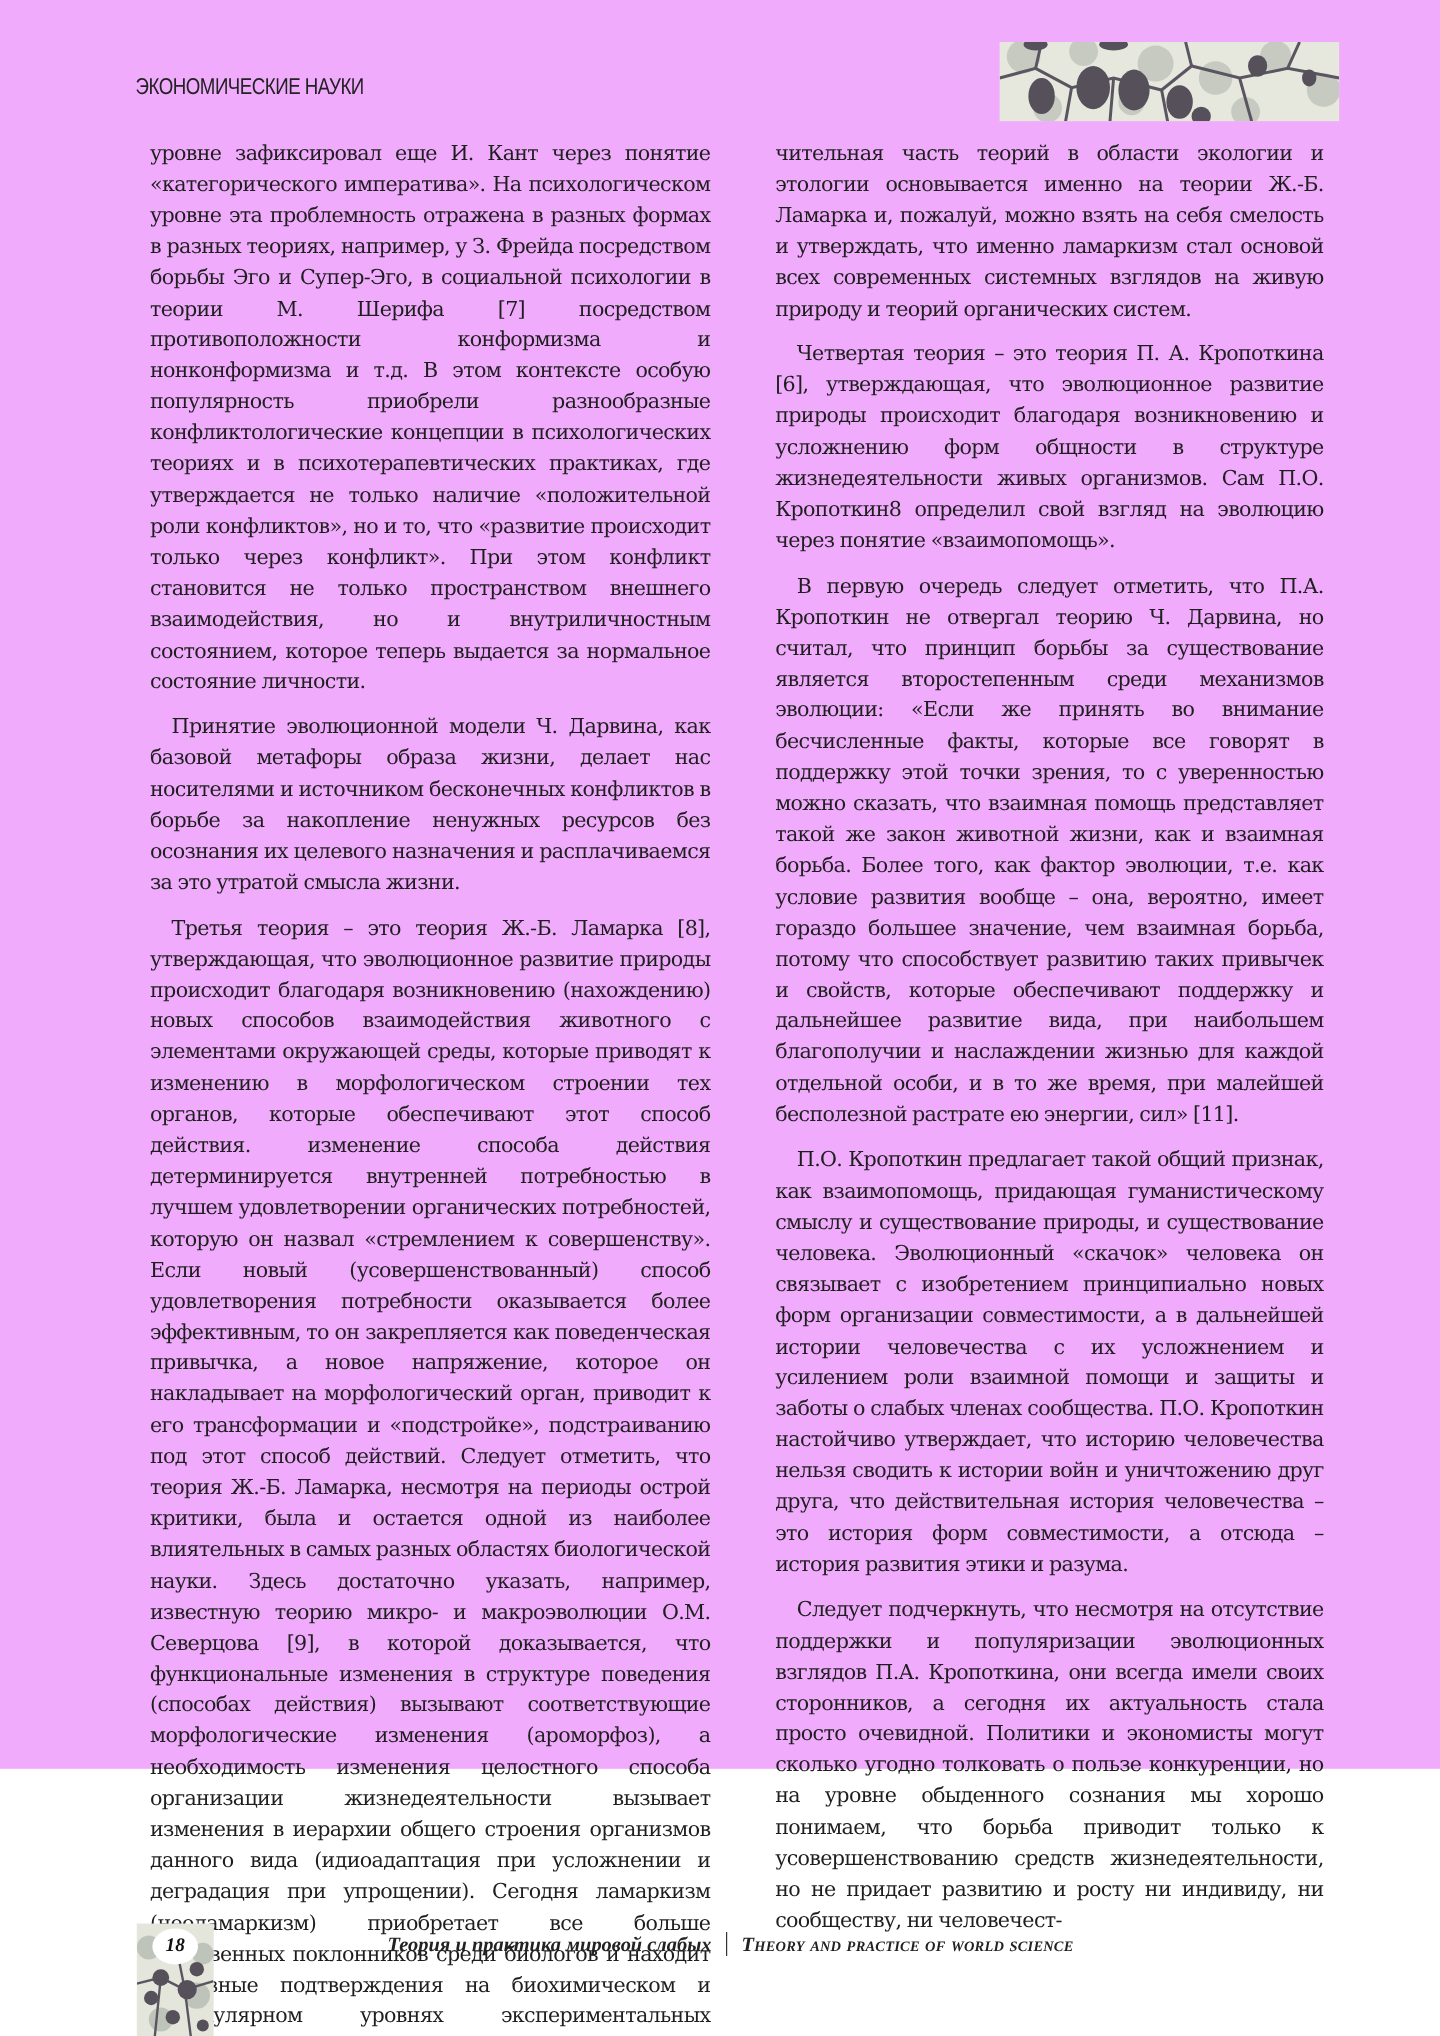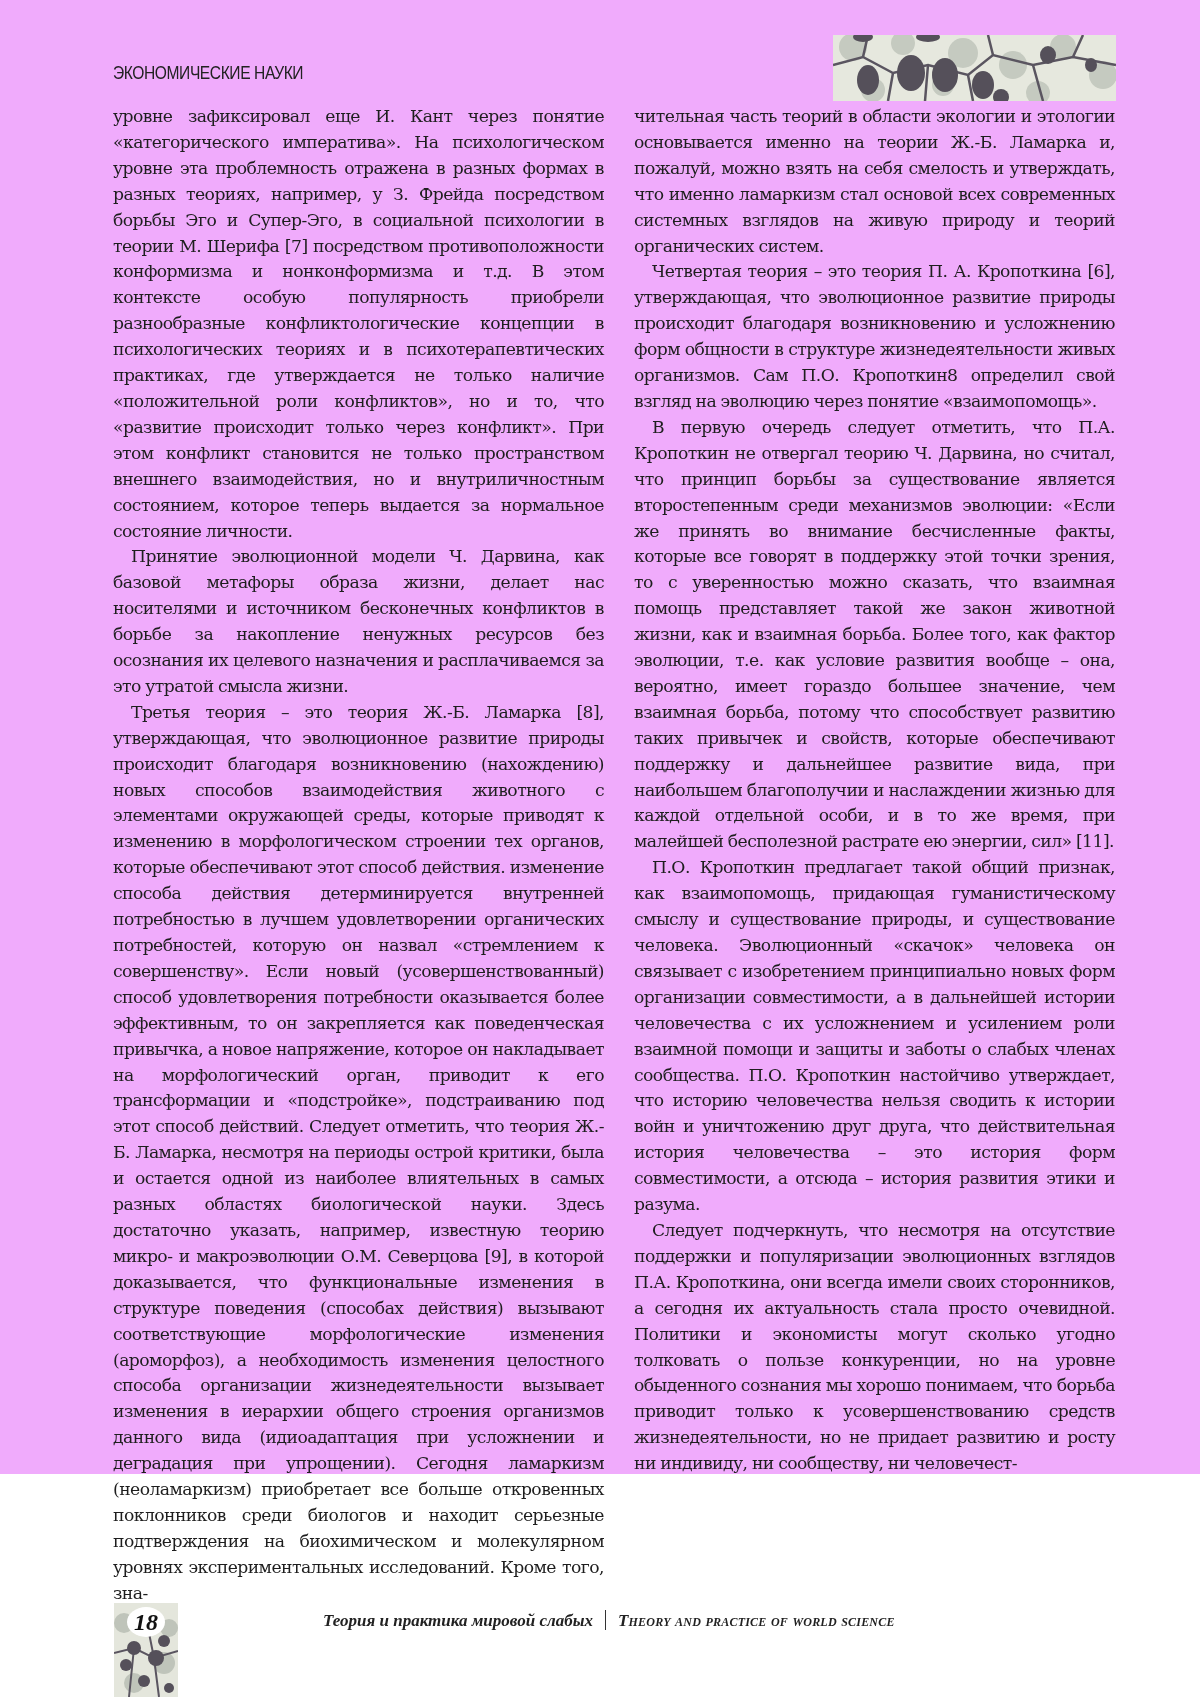--- a/index.html
+++ b/index.html
@@ -17,32 +17,32 @@
     background: #e4e6dc;
   }
   .pattern svg { display: block; }
   .header-pattern { left: 833px; top: 35px; width: 283px; height: 66px; }
   .footer-pattern { left: 114px; top: 1603px; width: 64px; height: 94px; }
 
   .page-number {
     position: absolute; left: 127px; top: 1607px; width: 38px; height: 30px;
     border-radius: 50%; background: #fff;
     font-family: "Liberation Serif", serif; font-style: italic; font-weight: bold;
-    font-size: 24px; color: #111; text-align: center; line-height: 30px;
+    font-size: 16px; color: #111; text-align: center; line-height: 30px;
   }
 
   .column {
     position: absolute; top: 104px;
     font-family: "DejaVu Serif", serif; font-size: 17.2px; line-height: 25.9px;
     color: #1e1e1e; text-align: justify; hyphens: manual;
     letter-spacing: -0.55px; word-spacing: -0.5px;
   }
   .col-left { left: 113px; width: 491px; }
   .col-right { left: 634px; width: 481px; }
-  .column p { margin: 0; }
+  .column p { margin: 12px; }
   .column p.indent { text-indent: 18px; }
 
   .footer-title {
     position: absolute; top: 1610px; left: 323px;
     font-family: "Liberation Serif", serif; font-size: 17px; color: #222;
     white-space: nowrap;
   }
   .footer-title .ru { font-style: italic; font-weight: bold; }
   .footer-title .sep { display: inline-block; width: 1px; height: 20px; background: #333; margin: 0 12px; vertical-align: -4px; }
   .footer-title .en { font-style: italic; font-weight: bold; font-variant: small-caps; letter-spacing: 0.2px; margin-top: 44px; }

